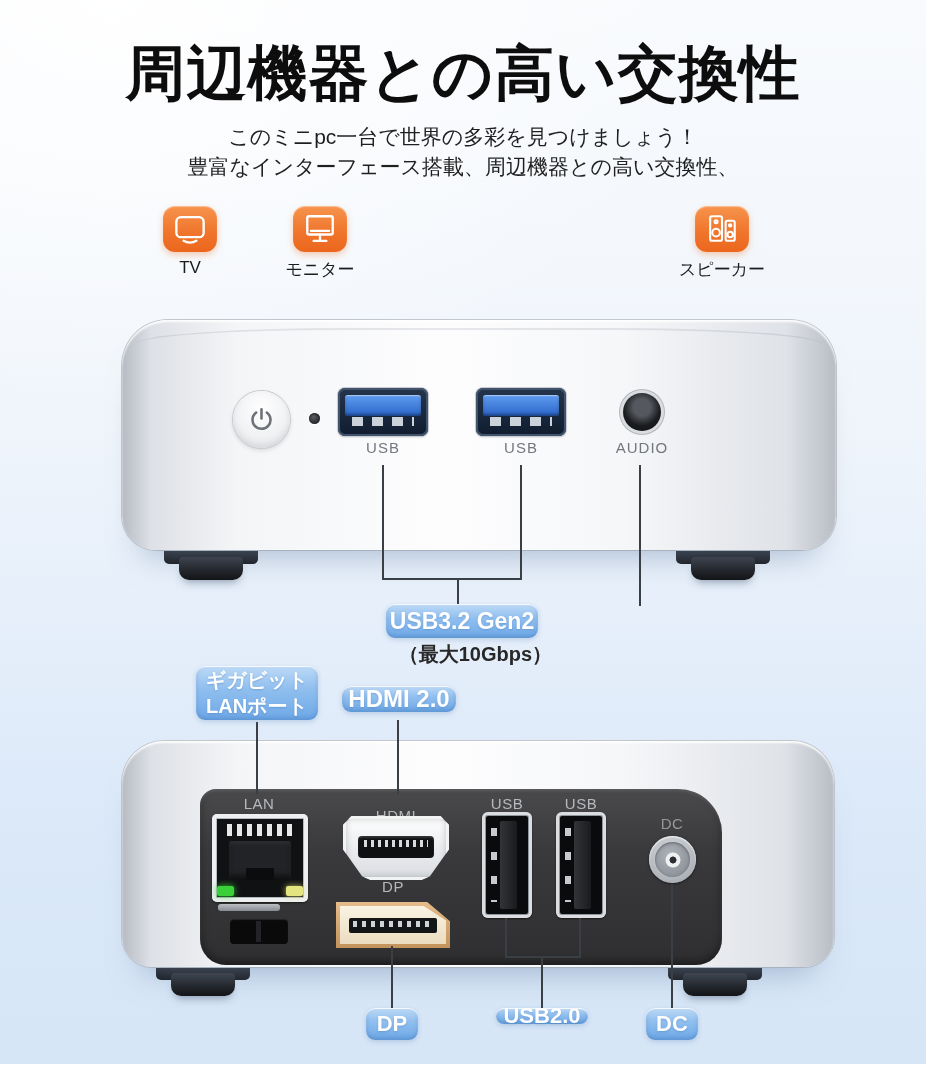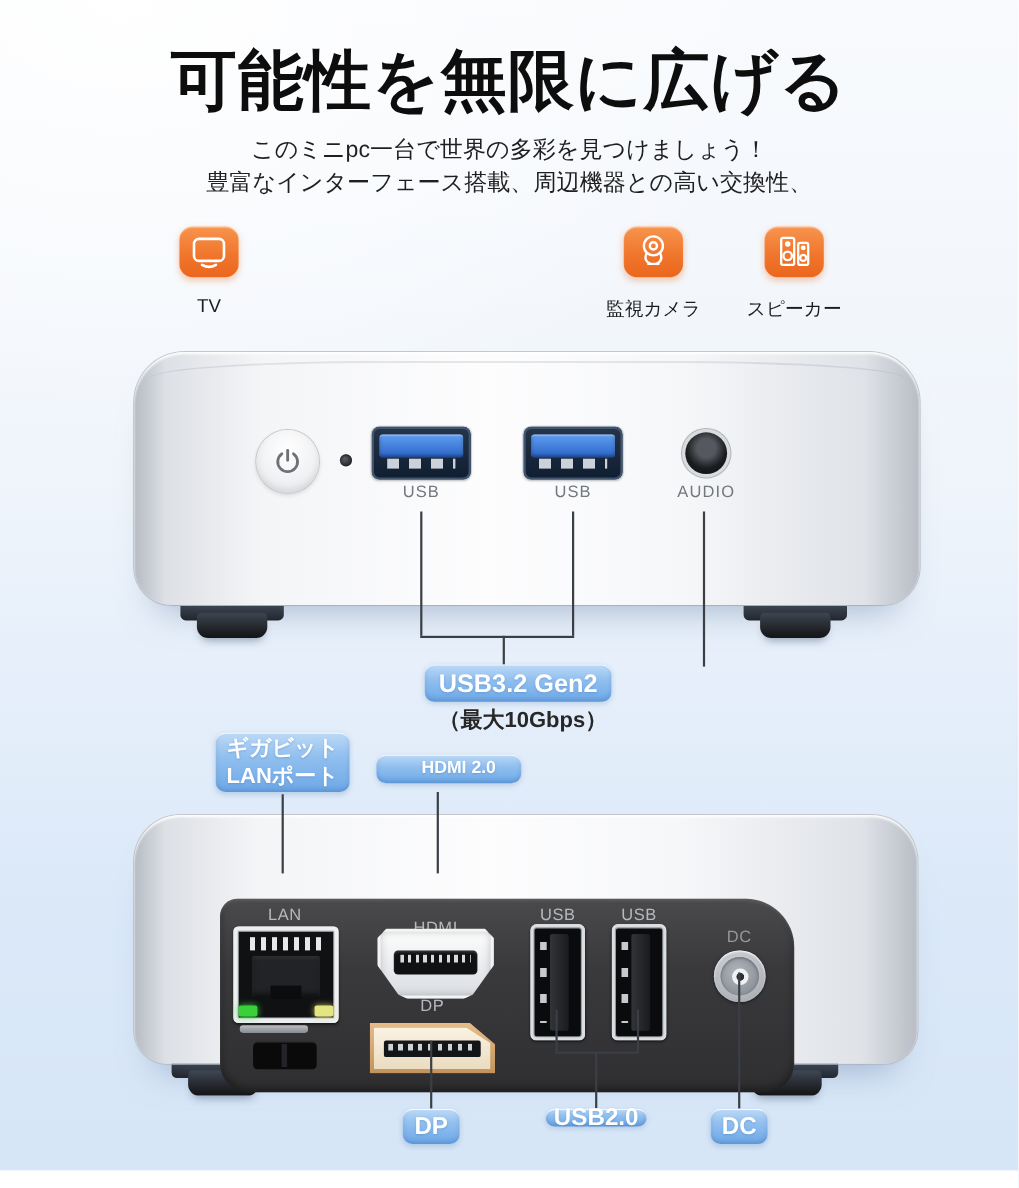--- a/index.html
+++ b/index.html
@@ -17,21 +17,21 @@
     font-size:60px;font-weight:800;color:#0d0d0d;letter-spacing:1px;}
   .subtitle{position:absolute;left:0;right:0;top:122px;text-align:center;
     font-size:21px;line-height:30px;font-weight:500;color:#1f1f1f;}
 
   
   .peri{position:absolute;top:206px;width:120px;display:flex;flex-direction:column;align-items:center;}
   .peri-box{width:54px;height:46px;border-radius:12px;
     background:linear-gradient(180deg,#f7944d 0%,#f0762d 55%,#ec661d 100%);
     box-shadow:0 3px 6px rgba(235,120,50,.35), inset 0 1px 1px rgba(255,255,255,.45);
     display:flex;align-items:center;justify-content:center;}
-  .peri-label{margin-top:17px;font-size:17px;color:#1c1c1c;font-weight:500;white-space:nowrap;}
+  .peri-label{margin-top:6px;font-size:17px;color:#1c1c1c;font-weight:500;white-space:nowrap;}
 
   
   .device{position:absolute;z-index:2;
     background:linear-gradient(90deg,#b6bbc3 0%,#dde0e5 4%,#f4f5f7 16%,#fdfdfe 45%,#f6f7f9 70%,#dfe2e7 93%,#b8bdc5 100%);
     box-shadow:0 24px 32px -20px rgba(110,135,170,.55), inset 0 2px 2px rgba(255,255,255,.9), 0 0 0 1px #c3c7cd;padding-left:46px;}
   .device-front{left:122px;top:320px;width:668px;height:230px;border-radius:46px 46px 34px 34px;}
   .device-front::before{content:"";position:absolute;left:14px;right:14px;top:8px;height:30px;
     border-top:2px solid rgba(95,105,118,.15);border-radius:50% 50% 0 0 / 26px;}
   .device-rear{left:122px;top:741px;width:666px;height:226px;border-radius:42px 42px 30px 30px;}
 
@@ -60,21 +60,21 @@
   .fp-label{position:absolute;top:119px;width:90px;text-align:center;
     font-size:15px;letter-spacing:1px;color:#73787e;}
   .audiojack{position:absolute;left:501px;top:73px;width:38px;height:38px;border-radius:50%;
     background:radial-gradient(circle at 50% 38%,#55585e 0 28%,#1a1c1f 60%,#0d0e10);
     box-shadow:0 0 0 3px #dadde0, 0 0 0 4px #b3b7bd, 0 2px 3px rgba(0,0,0,.25);}
 
   
   .rear-panel{position:absolute;left:78px;top:48px;width:522px;height:176px;
     border-radius:16px 44px 26px 26px;
     background:linear-gradient(180deg,#4a4a4c 0%,#3a3a3c 35%,#2f2f31 100%);
-    box-shadow:inset 0 2px 3px rgba(255,255,255,.12), inset 0 -4px 8px rgba(0,0,0,.4);margin-top:28px;}
+    box-shadow:inset 0 2px 3px rgba(255,255,255,.12), inset 0 -4px 8px rgba(0,0,0,.4);}
   .rp-label{position:absolute;width:80px;text-align:center;font-size:15px;
     letter-spacing:.5px;color:#b6b9bc;}
   .lan{position:absolute;left:12px;top:25px;width:96px;height:88px;border-radius:5px;background:#101113;
     box-shadow:inset 0 0 0 4px #edeff1, inset 0 0 0 5px #b5bac0, 0 1px 2px rgba(0,0,0,.5);}
   .lan-pins{position:absolute;left:15px;right:15px;top:10px;height:12px;
     background:repeating-linear-gradient(90deg,#e6e8ea 0 5px,transparent 5px 10px);}
   .lan-cav{position:absolute;left:17px;right:17px;top:27px;bottom:24px;background:#212326;border-radius:2px;
     box-shadow:inset 0 2px 4px rgba(255,255,255,.07), inset 0 -3px 5px rgba(0,0,0,.5);}
   .lan-cav::after{content:"";position:absolute;left:50%;bottom:-2px;width:28px;height:12px;
     transform:translateX(-50%);background:#0b0c0d;}
@@ -131,46 +131,45 @@
     background:linear-gradient(180deg,#bedaf6 0%,#92c0ef 40%,#6da8e7 100%);
     box-shadow:inset 0 1px 1px rgba(255,255,255,.95), inset 0 -2px 4px rgba(60,110,170,.35), 0 2px 5px rgba(100,140,190,.3);
     text-shadow:0 1px 2px rgba(70,120,180,.4);}
   .pill-sub{position:absolute;z-index:6;text-align:right;font-size:20px;font-weight:600;color:#272727;}
 </style>
 </head>
 <body>
 
 <div class="canvas">
 
-  <div class="title">可能性を無限に広げる</div>
+  <div class="title">周辺機器との高い交換性</div>
   <div class="subtitle">
     <div>このミニpc一台で世界の多彩を見つけましょう！</div>
     <div>豊富なインターフェース搭載、周辺機器との高い交換性、</div>
   </div>
 
   <div class="peri" style="left:130px;">
     <div class="peri-box">
       <svg width="40" height="40" viewBox="0 0 44 44" fill="none" stroke="#fff" stroke-width="2.6" stroke-linecap="round" stroke-linejoin="round">
         <rect x="7" y="9" width="30" height="22" rx="5"></rect>
           <path d="M15 35 q7 4 14 0"></path>
       </svg>
     </div>
     <div class="peri-label">TV</div>
   </div>
-  <div class="peri" style="left:534px;">
+  <div class="peri" style="left:260px;">
     <div class="peri-box">
-      <svg width="40" height="40" viewBox="0 0 44 44" fill="none" stroke="#fff" stroke-width="2.4" stroke-linecap="round" stroke-linejoin="round">
-        <circle cx="22" cy="16" r="9.5"></circle>
-          <circle cx="22" cy="16" r="3.6"></circle>
-        <path d="M15 24 q-3 7 4 10"></path>
-          <path d="M29 24 q3 7 -4 10"></path>
-          <path d="M17 34 h10"></path>
-      </svg>
-    </div>
-    <div class="peri-label">監視カメラ</div>
+      <svg width="40" height="40" viewBox="0 0 44 44" fill="none" stroke="#fff" stroke-width="2.6" stroke-linecap="round" stroke-linejoin="round">
+        <rect x="8" y="8" width="28" height="20" rx="2"></rect>
+          <path d="M12 24 h20"></path>
+          <path d="M22 28 v6"></path>
+          <path d="M15 35 h14"></path>
+      </svg>
+    </div>
+    <div class="peri-label">モニター</div>
   </div>
   <div class="peri" style="left:662px;">
     <div class="peri-box">
       <svg width="40" height="40" viewBox="0 0 44 44" fill="none" stroke="#fff" stroke-width="2.3" stroke-linecap="round" stroke-linejoin="round">
         <rect x="9" y="8" width="13" height="27" rx="2"></rect>
           <circle cx="15.5" cy="14" r="1.6"></circle>
           <circle cx="15.5" cy="26" r="4.2"></circle>
         <rect x="26" y="13" width="10" height="22" rx="2"></rect>
           <circle cx="31" cy="18" r="1.3"></circle>
           <circle cx="31" cy="28" r="3"></circle>
@@ -203,28 +202,28 @@
     <div class="audiojack"></div>
     <div class="fp-label" style="left:475px;">AUDIO</div>
   </div>
 
   <div class="cl" style="left:382px;top:465px;width:2px;height:113px;"></div>
   <div class="cl" style="left:520px;top:465px;width:2px;height:113px;"></div>
   <div class="cl" style="left:382px;top:578px;width:140px;height:2px;"></div>
   <div class="cl" style="left:457px;top:578px;width:2px;height:28px;"></div>
   <div class="cl" style="left:639px;top:465px;width:2px;height:141px;"></div>
 
-  <div class="pill" style="left:386px;top:604px;width:170px;height:34px;font-size:23px;">USB3.2 Gen2</div>
+  <div class="pill" style="left:386px;top:604px;width:152px;height:34px;font-size:23px;">USB3.2 Gen2</div>
   <div class="pill-sub" style="left:366px;top:641px;width:186px;">（最大10Gbps）</div>
 
   <div class="pill" style="left:196px;top:666px;width:122px;height:54px;font-size:20px;line-height:26px;">
     <span>ギガビット</span>
     <span>LANポート</span>
   </div>
-  <div class="pill" style="left:342px;top:686px;width:114px;height:26px;font-size:16px;padding-left:18px;">HDMI 2.0</div>
+  <div class="pill" style="left:342px;top:686px;width:114px;height:26px;font-size:24px;">HDMI 2.0</div>
   <div class="cl" style="left:256px;top:722px;width:2px;height:72px;"></div>
   <div class="cl" style="left:397px;top:720px;width:2px;height:74px;"></div>
 
   <div class="foot" style="left:156px;top:960px;"></div>
   <div class="foot" style="left:668px;top:960px;"></div>
 
   <div class="device device-rear">
     <div class="rear-panel">
       <div class="rp-label" style="left:19px;top:6px;">LAN</div>
       <div class="lan">

